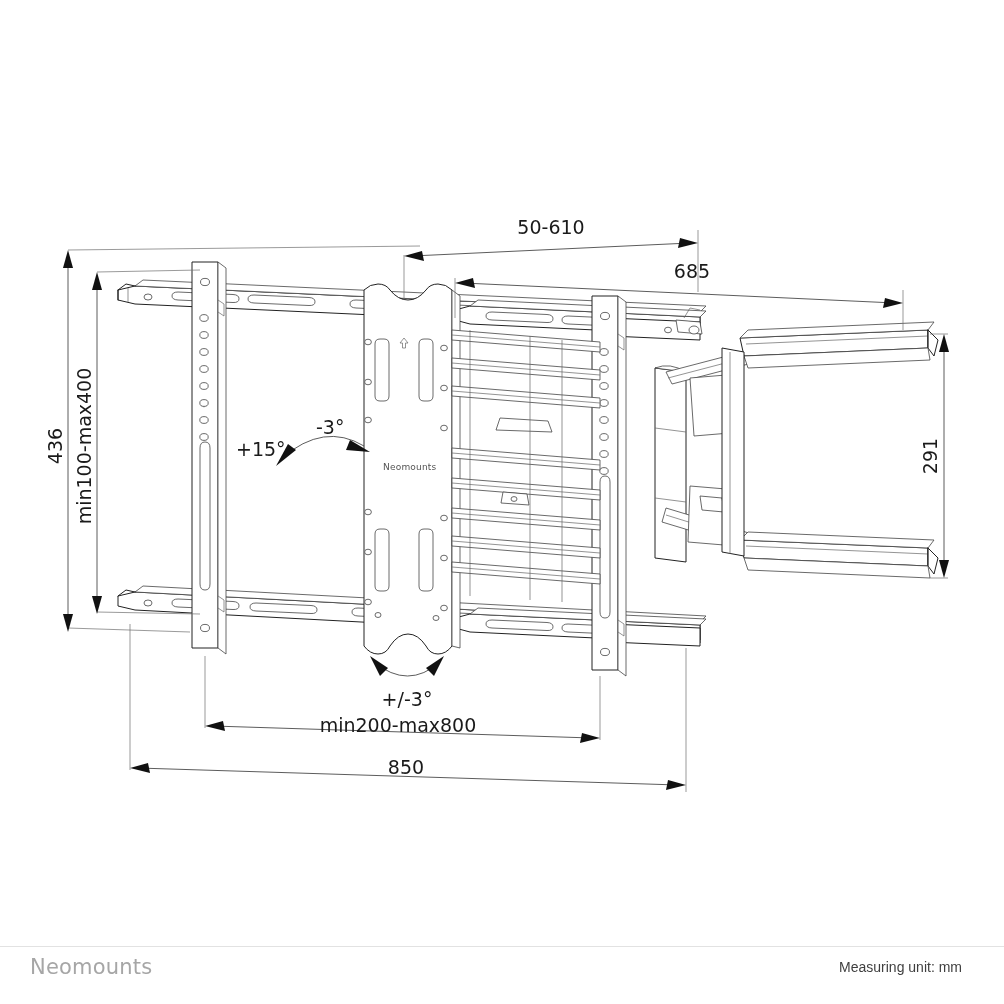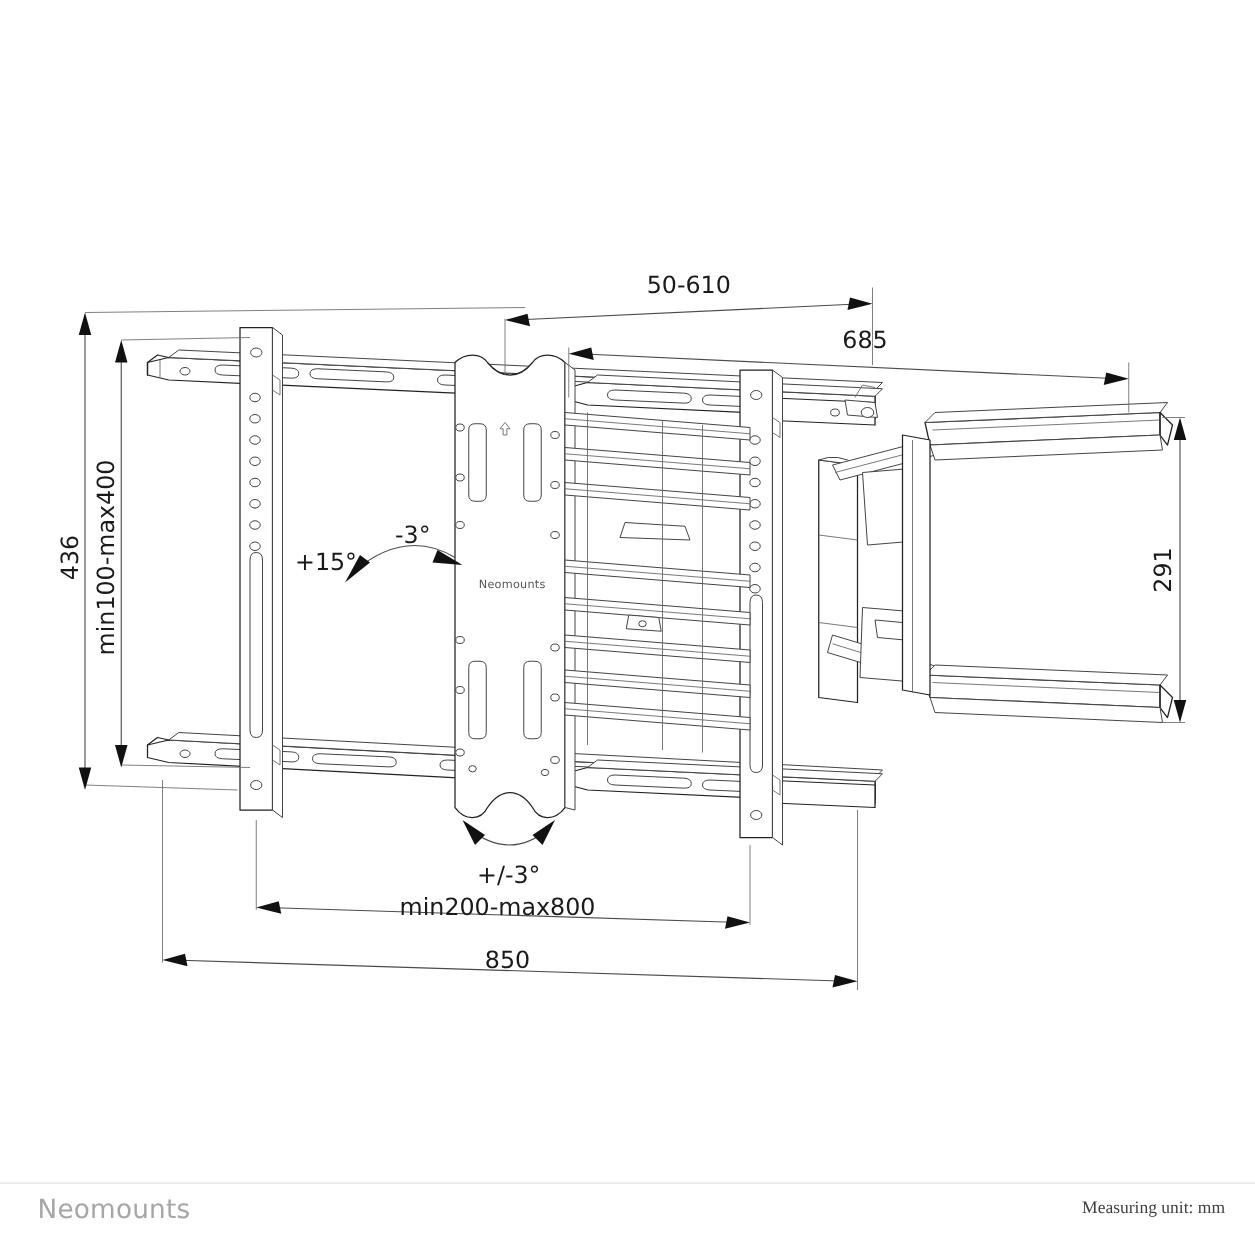--- a/index.html
+++ b/index.html
@@ -39,25 +39,25 @@
     position: absolute;
     left: 30px;
     top: 8px;
     font-size: 21px;
     color: #a6a6a6;
     letter-spacing: 0.2px;
     font-family: "DejaVu Sans", "Liberation Sans", sans-serif;
   }
   .footer-unit {
     position: absolute;
-    right: 24px;
+    right: 42px;
     top: 12px;
     font-size: 14px;
     color: #3f3f3f;
-    font-family: Liberation Serif, serif;
+    font-family: Liberation Sans, sans-serif;
   }
   
   .ln  { fill: none; stroke: #222222; stroke-width: 1; stroke-linejoin: round; stroke-linecap: round; }
   .ln-hair { fill: none; stroke: #666666; stroke-width: 0.7; }
   .fillw { fill: #ffffff; stroke: #222222; stroke-width: 1; stroke-linejoin: round; }
   .fillw-thin { fill: #ffffff; stroke: #444444; stroke-width: 0.8; stroke-linejoin: round; }
   .dimline { fill: none; stroke: #4a4a4a; stroke-width: 0.9; }
   .extline { fill: none; stroke: #6e6e6e; stroke-width: 0.7; }
   .arrowhead { fill: #111111; stroke: none; }
   .dimtext {

